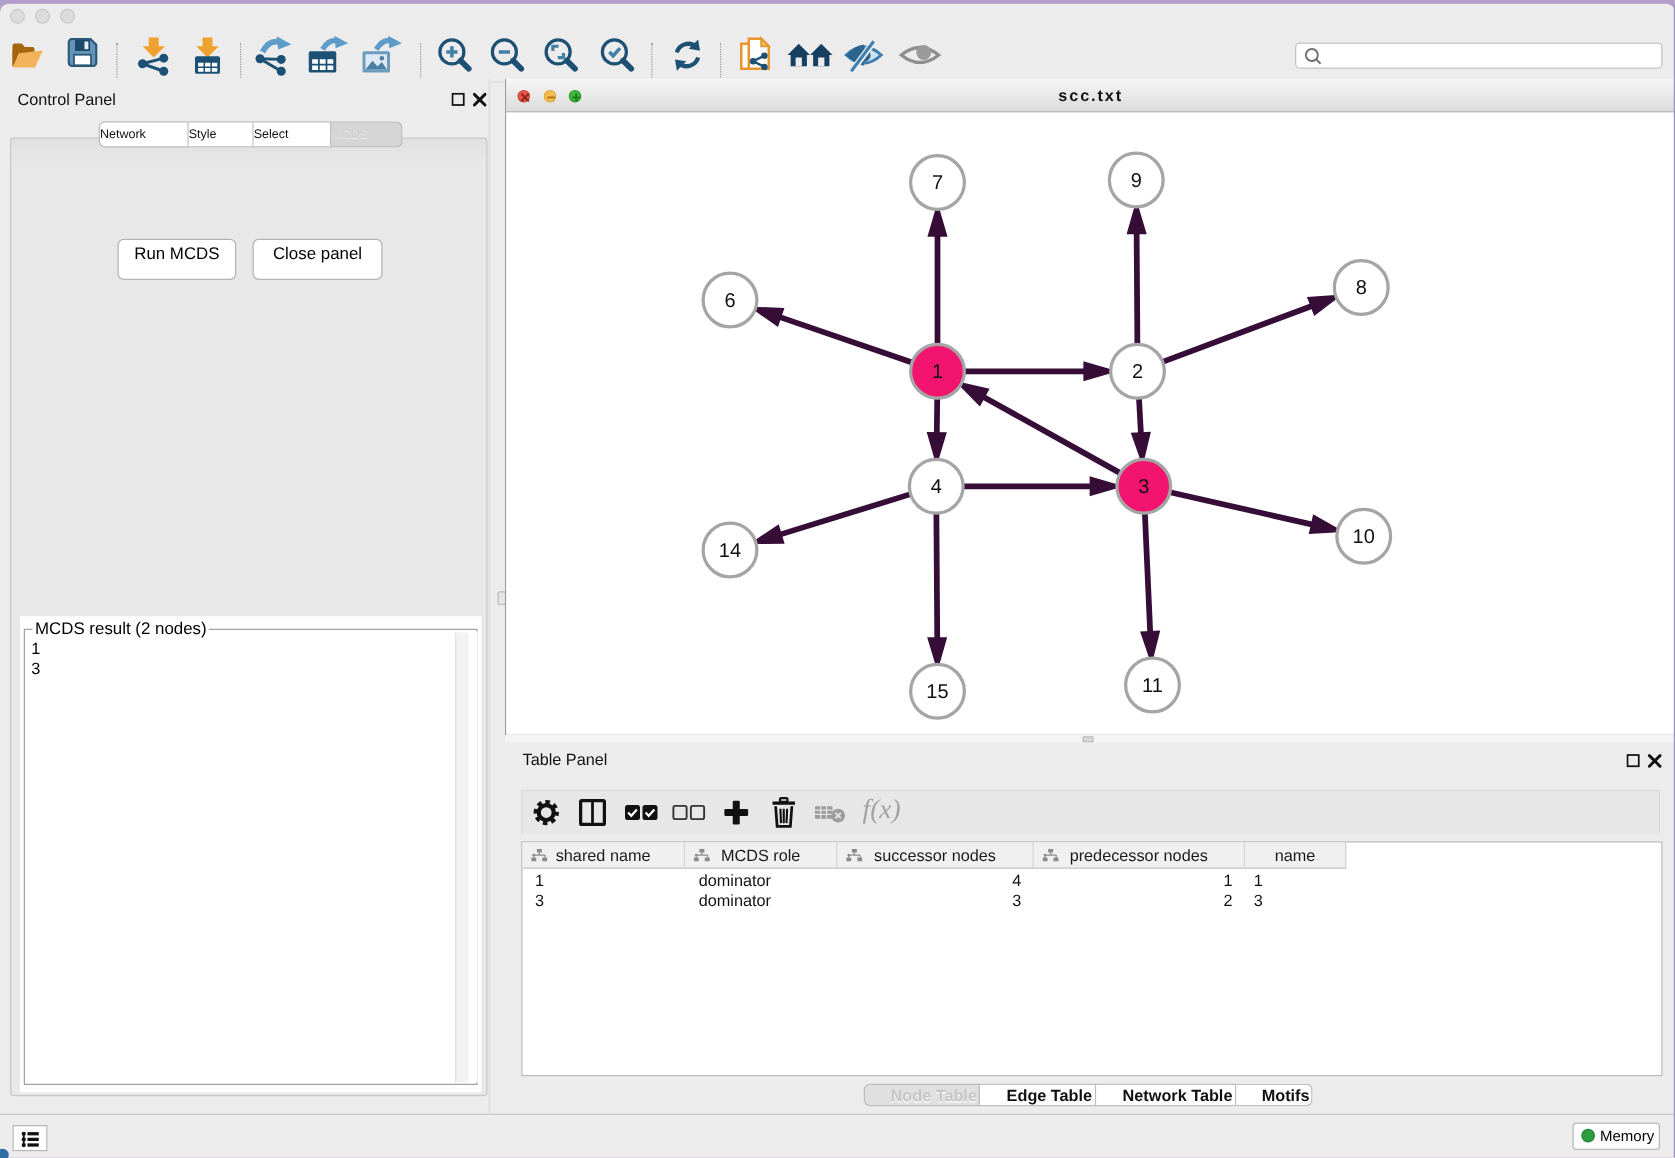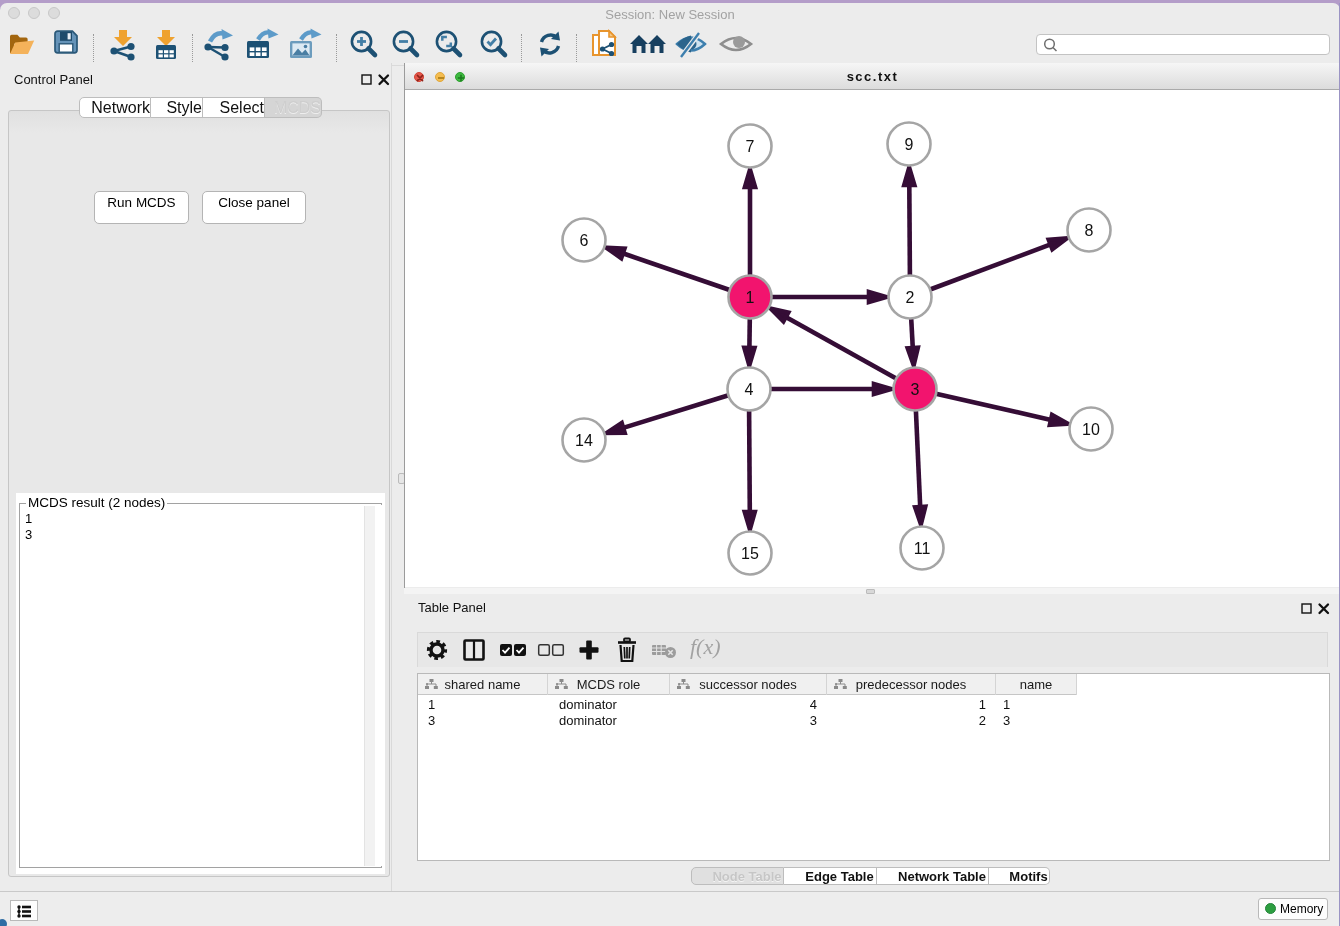--- a/index.html
+++ b/index.html
@@ -21,21 +21,21 @@
   .sep { position:absolute; top:6px; height:28px; width:0;
          border-left:1px dotted #9a9a9a; }
   .icon { position:absolute; top:2px; }
   .search { position:absolute; left:1036px; top:6px; width:294px; height:21px;
             background:#fff; border:1px solid #c3c3c3; border-radius:4px; }
 
   
   .leftpanel { position:absolute; left:0; top:60px; width:392px; height:828px; background:#ececec; border-right:1px solid #d9d9d9; }
   .cp-title { position:absolute; left:14px; top:9px; font-size:13px; color:#111; }
   .tabs { position:absolute; top:34px; left:79px; height:21px; display:flex; }
-  .tab { height:21px; line-height:20px; font-size:16px; text-align:right;
+  .tab { height:21px; line-height:20px; font-size:10px; text-align:left;
          background:#fff; border:1px solid #bdbdbd; border-left:none; color:#111; }
   .tab.first { border-left:1px solid #bdbdbd; border-radius:5px 0 0 5px; }
   .tab.last  { border-radius:0 5px 5px 0; }
   .tab.sel { background:#d5d5d5; color:#cecece; border-color:#bdbdbd;
              text-shadow:0 1px 0 #eee; }
   .cp-body { position:absolute; left:8px; top:47px; width:382px; height:767px;
              background:linear-gradient(#e0e0e0, #e8e8e8 22px); border:1px solid #c6c6c6; border-radius:3px; }
   .optlabel { position:absolute; top:73px; width:100%; text-align:center; font-size:14px; }
   .select { position:absolute; left:43px; top:97px; width:312px; height:20px;
             background:#fff; border:1px solid #ababab; border-radius:4px;
@@ -102,21 +102,20 @@
             border-radius:50%; background:#2c9e40; border:1px solid #23843a; }
 </style>
 </head>
 <body>
 <div class="win">
 
   <div class="titlebar">
     <div class="tl" style="left:8px;"></div>
     <div class="tl" style="left:28px;"></div>
     <div class="tl" style="left:48px;"></div>
-    <div class="wintitle">Session: New Session</div>
   </div>
 
   <div class="toolbar">
     <svg class="icon" style="left:6px;top:0px;" width="32" height="32" viewBox="0 0 32 32">
 <path d="M4 25 V8.4 Q4 6.8 5.6 6.8 H11.4 L13.8 9.5 H20 Q21.6 9.5 21.6 11.1 V15 H9 Z" fill="#a3660f"></path>
 <path d="M4 25 V12 H8 V25 Z" fill="#a3660f"></path>
 <path d="M4 26 L9.2 14.6 L28.2 12.4 L22 26 Z" fill="#f4b25a"></path>
       </svg>
 <svg class="icon" style="left:50px;top:-2px;" width="32" height="32" viewBox="0 0 32 32">
 <path d="M5 7.8 a2.6 2.6 0 0 1 2.6-2.6 h14.8 l4.6 4.6 v14.4 a2.6 2.6 0 0 1 -2.6 2.6 h-16.8 a2.6 2.6 0 0 1 -2.6-2.6 z" fill="#6593b8" stroke="#2a5878" stroke-width="1.7"></path>

